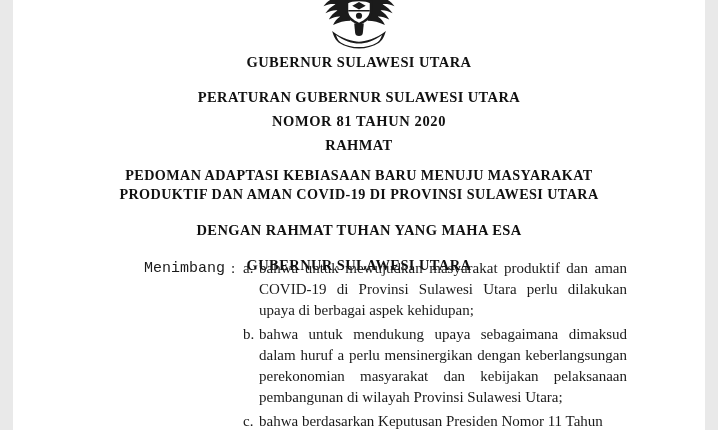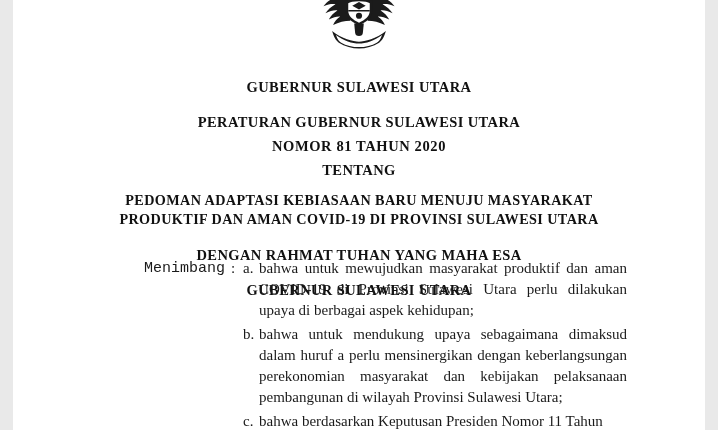--- a/index.html
+++ b/index.html
@@ -50,21 +50,21 @@
   }
   .emblem {
     width: 96px;
     height: 96px;
     position: relative;
   }
 
   
   .head-block {
     position: absolute;
-    top: 79px;
+    top: 54px;
     left: 0;
     right: 0;
     text-align: center;
   }
   .h-line {
     font-family: "Liberation Serif", serif;
     font-weight: bold;
     letter-spacing: 0.4px;
     color: #111111;
   }
@@ -167,21 +167,21 @@
       </div>
     </div>
 
     <div class="head-block">
       <div class="h-line t1">GUBERNUR SULAWESI UTARA</div>
       <div class="gap-12"></div>
       <div class="h-line t1">PERATURAN GUBERNUR SULAWESI UTARA</div>
       <div class="gap-4"></div>
       <div class="h-line t-nomor">NOMOR  81  TAHUN 2020</div>
       <div class="gap-4"></div>
-      <div class="h-line t1">TENTANG</div>
+      <div class="h-line t1">RAHMAT</div>
       <div class="gap-8"></div>
       <div class="h-line t-title">PEDOMAN ADAPTASI KEBIASAAN BARU MENUJU MASYARAKAT</div>
       <div class="h-line t-title">PRODUKTIF DAN AMAN COVID-19 DI PROVINSI SULAWESI UTARA</div>
       <div class="gap-12"></div>
       <div class="h-line t1">DENGAN RAHMAT TUHAN YANG MAHA ESA</div>
       <div class="gap-12"></div>
       <div class="h-line t1">GUBERNUR SULAWESI UTARA</div>
     </div>
 
     <div class="body-block">

